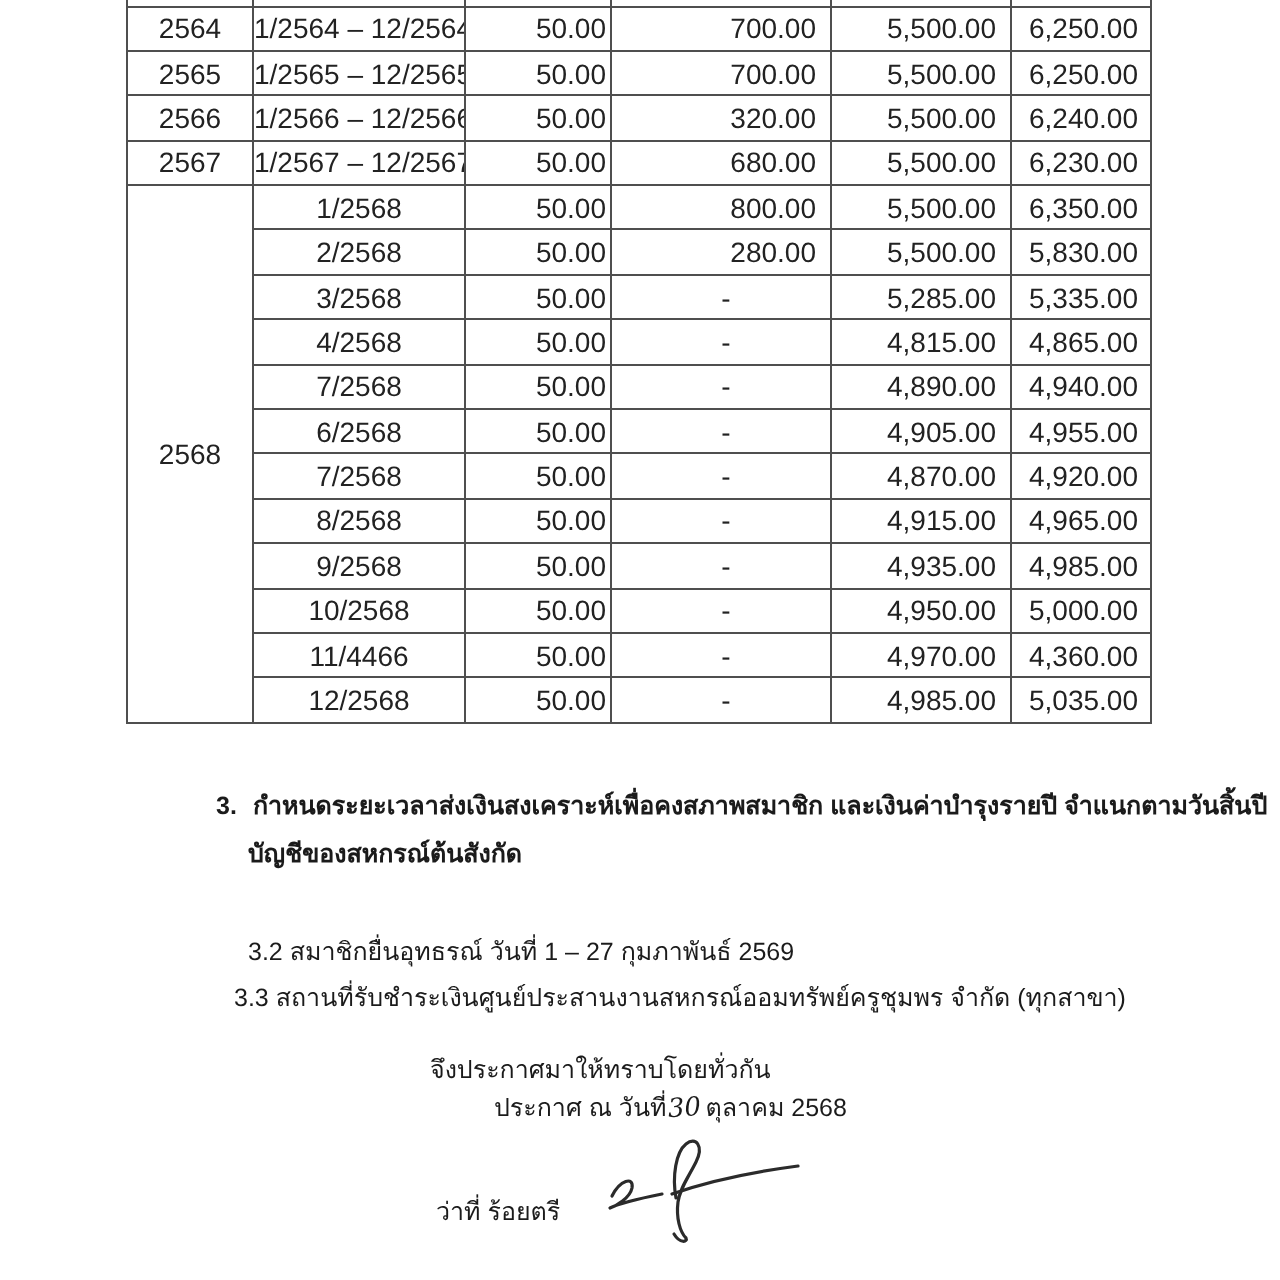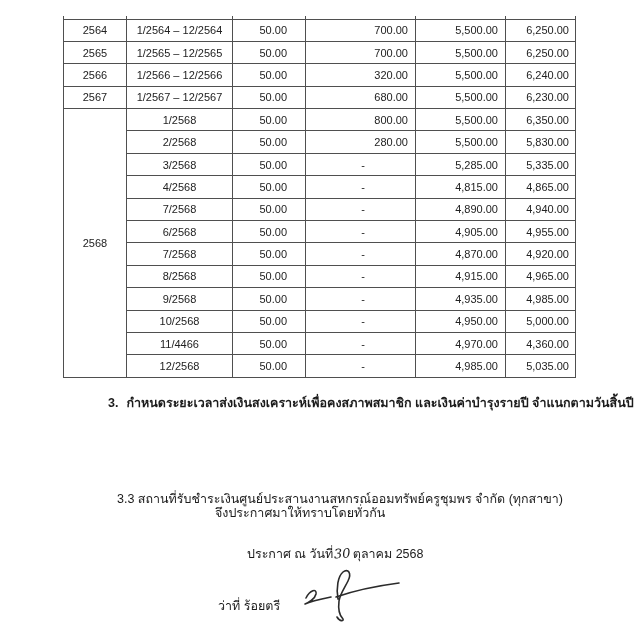--- a/index.html
+++ b/index.html
@@ -6,36 +6,36 @@
   html,body { width:640px; height:640px; }
   body {
     background:#ffffff;
     font-family:"Liberation Sans","DejaVu Sans",sans-serif;
     color:#1e1e1e;
   }
   .page { position:relative; width:640px; height:640px; background:#fff; overflow:hidden; }
 
   
   table.sch {
-    position:absolute; left:63px; top:16px;
+    position:absolute; left:63px; top:0;
     width:512px; table-layout:fixed;
     border-collapse:collapse;
-    font-size:11px; color:#222;
+    font-size:14px; color:#222;
   }
   .sch td {
     border:1px solid #4f4f4f;
     height:22.4px;
     padding:0 5px;
     vertical-align:middle;
     white-space:nowrap; overflow:hidden;
   }
   .sch tr.partial td { height:3px; border-top:none; }
   .sch td.c { text-align:center; padding:0; }
   .sch td.r { text-align:right; padding-right:7px; }
-  .sch td.rfee { padding-right:18px; }
+  .sch td.rfee { padding-right:2px; }
   .sch td.rtot { padding-right:6px; }
   .sch td.year-span { text-align:center; vertical-align:middle; }
 
   
   .txt { position:absolute; font-size:12.5px; color:#1b1b1b; white-space:nowrap; }
   .bold { font-weight:bold; }
   .num3 { display:inline-block; margin-right:8px; }
   .hand {
     font-family:"DejaVu Serif",serif;
     font-style:italic; font-size:13px;
@@ -185,24 +185,26 @@
       <td class="r" style="text-align: center; padding-right: 0px;">-</td>
       <td class="r">4,985.00</td>
       <td class="r rtot">5,035.00</td>
     </tr>
     </tbody>
   </table>
 
   <div class="txt bold" style="left:108px; top:393px;">
     <span class="num3">3.</span><span>กำหนดระยะเวลาส่งเงินสงเคราะห์เพื่อคงสภาพสมาชิก และเงินค่าบำรุงรายปี จำแนกตามวันสิ้นปี</span>
   </div>
-
+  <div class="txt bold" style="left:124px; top:417px;">บัญชีของสหกรณ์ต้นสังกัด</div>
+
+  <div class="txt" style="left:124px; top:466px;">3.2 สมาชิกยื่นอุทธรณ์ วันที่ 1 – 27 กุมภาพันธ์ 2569</div>
   <div class="txt" style="left:117px; top:489px;">3.3 สถานที่รับชำระเงินศูนย์ประสานงานสหกรณ์ออมทรัพย์ครูชุมพร จำกัด (ทุกสาขา)</div>
 
-  <div class="txt" style="left:215px; top:503px;">จึงประกาศมาให้ทราบโดยทั่วกัน</div>
+  <div class="txt" style="left:215px; top:525px;">จึงประกาศมาให้ทราบโดยทั่วกัน</div>
 
   <div class="txt" style="left:247px; top:544px;">
     <span>ประกาศ  ณ  วันที่</span><span class="hand">30</span><span>ตุลาคม 2568</span>
   </div>
 
   <svg class="sig" width="110" height="64" viewBox="0 0 110 64">
     <g fill="none" stroke="#2b2b2b" stroke-width="1.6" stroke-linecap="round" stroke-linejoin="round">
       <path d="M6,35 C10,27 17,25 16,31 C15,36 8,40 5,41 C11,38 21,36 31,34"></path>
       <path d="M38,36 C36,25 38,13 43,9 C48,5 52,10 48,18 C44,26 40,31 39,38 C38,46 40,53 43,56 C44,58 40,59 37,54"></path>
       <path d="M36,34 C56,27 76,23 99,20"></path>

